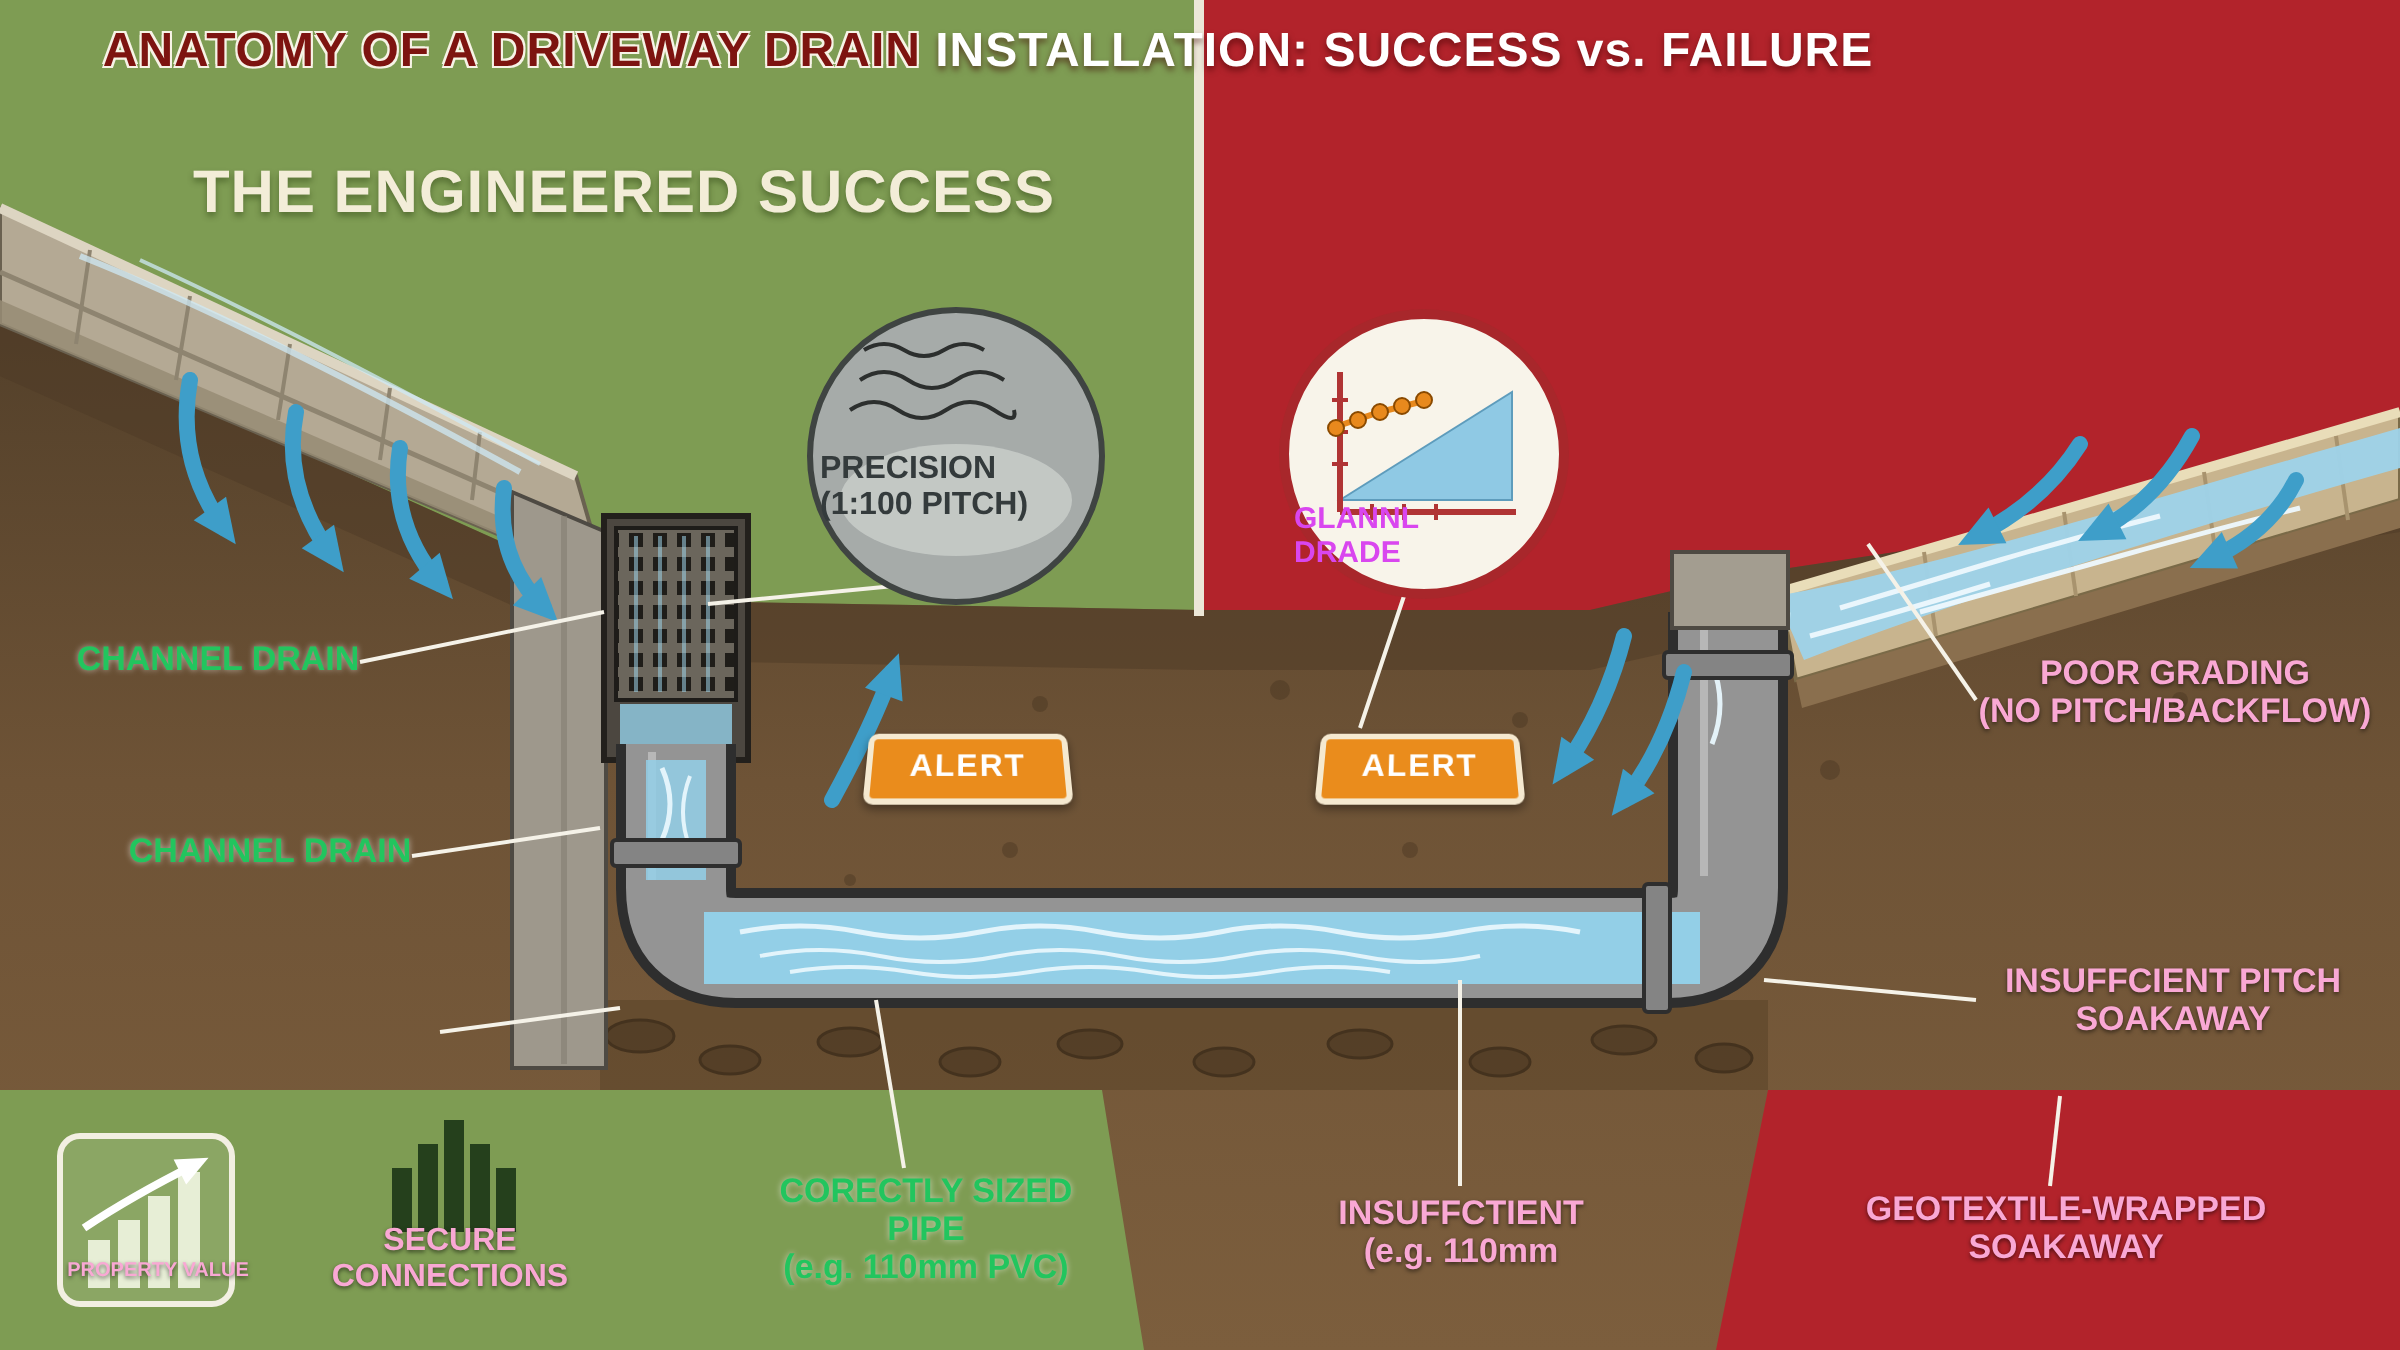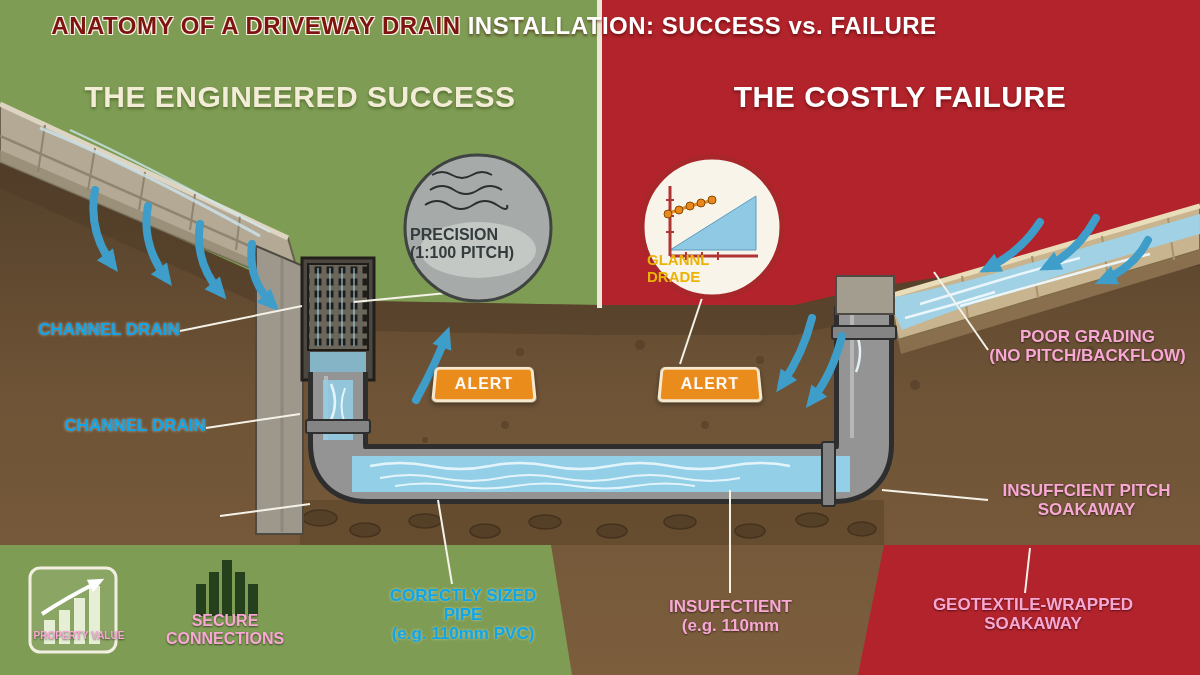--- a/index.html
+++ b/index.html
@@ -11,42 +11,42 @@
   .scene{position:absolute;left:0;top:0;}
 
   .title{position:absolute;left:0;top:12px;width:988px;text-align:center;
          font-size:24px;font-weight:800;letter-spacing:.5px;white-space:nowrap;}
   .title .t1{color:#7d1410;
     text-shadow:-1px -1px 0 #f7f3e6,1px -1px 0 #f7f3e6,-1px 1px 0 #f7f3e6,1px 1px 0 #f7f3e6;}
   .title .t2{color:#ffffff;text-shadow:0 2px 3px rgba(60,0,0,.55);}
 
   .heading{position:absolute;top:80px;width:600px;text-align:center;
            font-size:30px;font-weight:800;letter-spacing:.5px;}
-  .heading-left{left:0;color:#f3edd8;text-shadow:0 2px 3px rgba(35,55,10,.45);}
+  .heading-left{left:12px;color:#f3edd8;text-shadow:0 2px 3px rgba(35,55,10,.45);}
   .heading-right{left:600px;color:#ffffff;text-shadow:0 2px 3px rgba(60,0,0,.5);}
 
   .label{position:absolute;font-weight:800;font-size:17px;line-height:1.12;
          white-space:pre-line;text-align:center;}
-  .label-dark{color:#0ea5e9;text-shadow:0 0 3px rgba(255,255,255,.55);}
+  .label-dark{color:#22c55e;text-shadow:0 0 3px rgba(255,255,255,.55);}
   .label-light{color:#f9a8d4;text-shadow:0 1px 2px rgba(0,0,0,.55);}
 
   .lbl-channel-upper{left:34px;top:320px;width:150px;}
   .lbl-channel-lower{left:60px;top:416px;width:150px;}
   .lbl-aggregate{left:50px;top:503px;width:170px;}
   .lbl-pipe{left:378px;top:586px;width:170px;}
   .lbl-poor-grading{left:985px;top:327px;width:205px;}
   .lbl-insuff-soak{left:983px;top:481px;width:207px;}
   .lbl-insuff-pipe{left:648px;top:597px;width:165px;}
   .lbl-geotextile{left:928px;top:595px;width:210px;}
   .lbl-property{left:4px;top:630px;width:150px;font-size:10px;}
   .lbl-secure{left:150px;top:612px;width:150px;font-size:16px;}
 
   .callout-text{position:absolute;font-weight:800;white-space:pre-line;line-height:1.15;}
   .callout-left-text{left:410px;top:226px;width:136px;font-size:16px;color:#343b3c;}
-  .callout-right-text{left:647px;top:251px;width:130px;font-size:15px;color:#eab308;}
+  .callout-right-text{left:647px;top:251px;width:130px;font-size:15px;color:#d946ef;}
 
   .alert{position:absolute;width:96px;height:30px;background:#ea8c1c;
          border:3px solid #f5e9d0;border-radius:5px;color:#ffffff;
          font-weight:800;font-size:16px;letter-spacing:1px;
          display:flex;align-items:center;justify-content:center;
          transform:perspective(90px) rotateX(10deg);
          box-shadow:0 2px 5px rgba(0,0,0,.4);}
   .alert-left{left:433px;top:366px;}
   .alert-right{left:659px;top:366px;}
 </style>
@@ -274,21 +274,20 @@
   </svg>
 
   <div class="divider"></div>
 
   <div class="title">
     <span class="t1">ANATOMY OF A DRIVEWAY DRAIN</span>
     <span class="t2">INSTALLATION: SUCCESS vs. FAILURE</span>
   </div>
 
   <div class="heading heading-left">THE ENGINEERED SUCCESS</div>
-  <div class="heading heading-right">THE COSTLY FAILURE</div>
 
   <div class="label label-dark lbl-channel-upper">CHANNEL DRAIN</div>
   <div class="label label-dark lbl-channel-lower">CHANNEL DRAIN</div>
   <div class="label label-dark lbl-pipe">CORECTLY SIZED
 PIPE
 (e.g. 110mm PVC)</div>
   <div class="label label-light lbl-property">PROPERTY VALUE</div>
   <div class="label label-light lbl-secure">SECURE
 CONNECTIONS</div>
 

